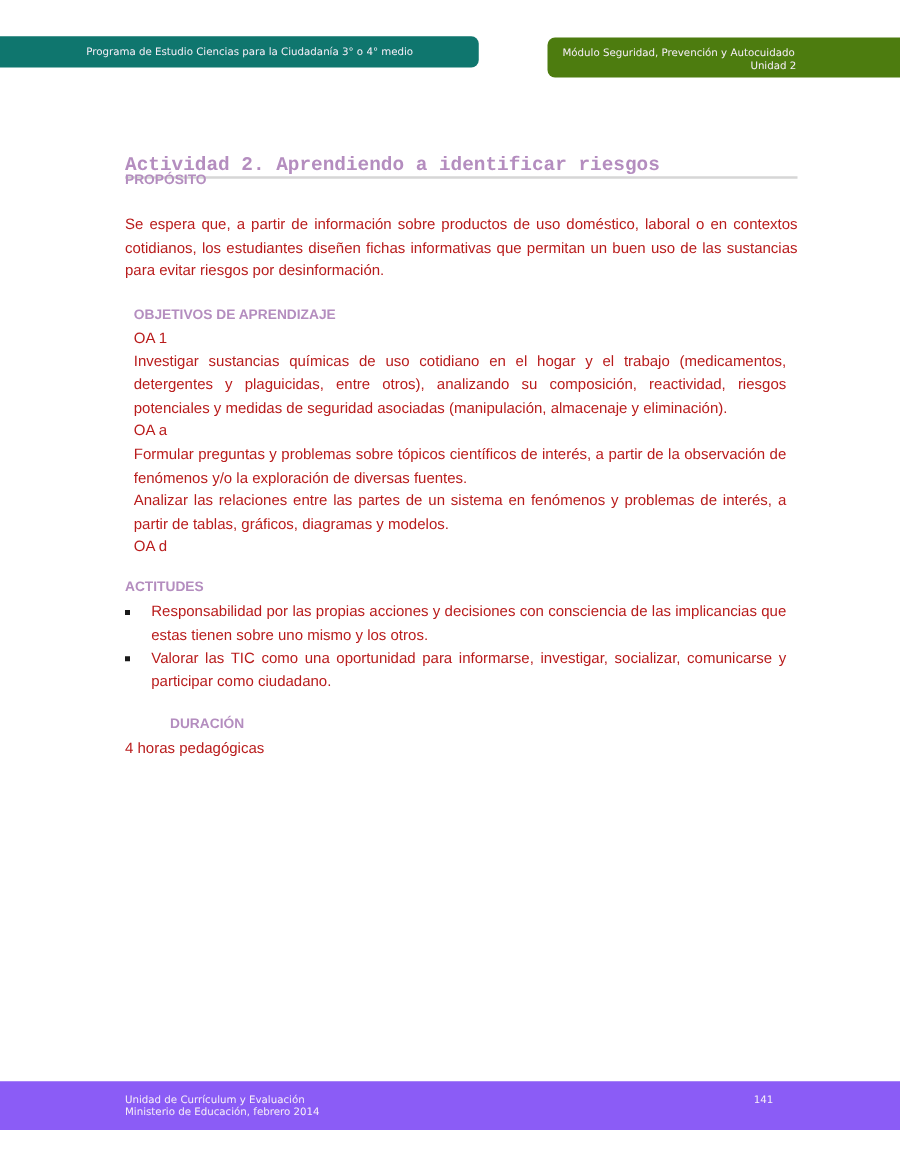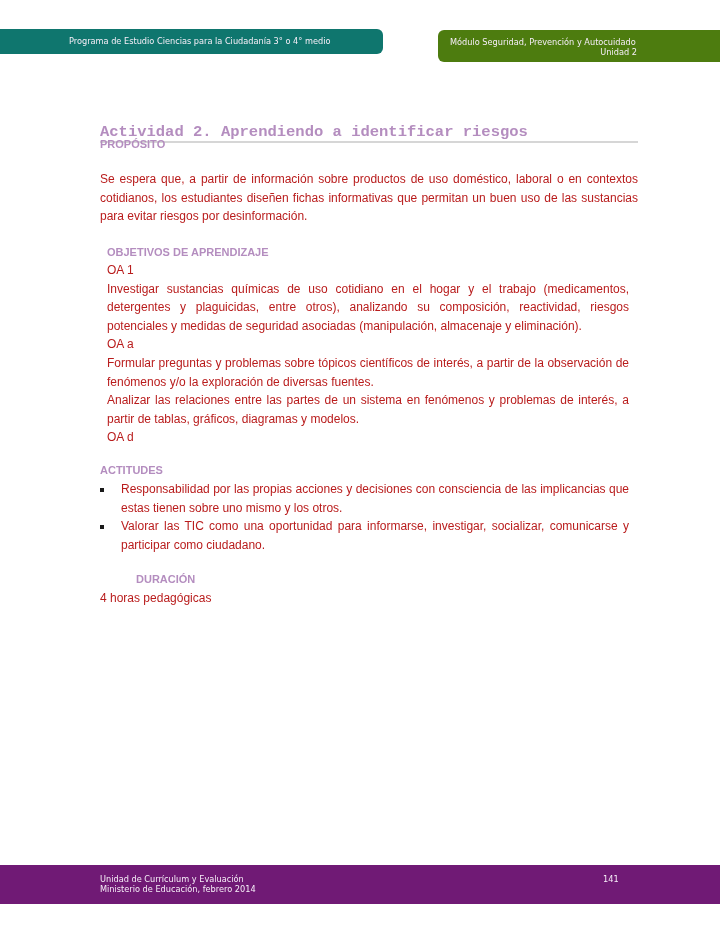--- a/index.html
+++ b/index.html
@@ -34,21 +34,21 @@
       color: #b91c1c; line-height: 18.6px; text-align: justify;
     }
     .oa-code { display: block; }
     ul.bullets { list-style: none; margin: 0; padding: 0; }
     ul.bullets li { position: relative; padding-left: 21px; }
     ul.bullets li .dot {
       position: absolute; left: 0; top: 8px; width: 4px; height: 4px; background: #1a1a1a;
     }
     .footer {
       position: absolute; left: 0; top: 865px; width: 720px; height: 39px;
-      background: #701a75; color: #f6eef8; font-family: "DejaVu Sans", sans-serif; font-size: 8.2px;
+      background: #8b5cf6; color: #f6eef8; font-family: "DejaVu Sans", sans-serif; font-size: 8.2px;
     }
     .footer .left { position: absolute; left: 100px; top: 9px; line-height: 10px; }
     .footer .page { position: absolute; left: 603px; top: 9px; }
   </style>
 </head>
 <body>
 
 <div class="hdr-left">
   <span>Programa de Estudio Ciencias para la Ciudadanía 3° o 4° medio</span>
 </div>

